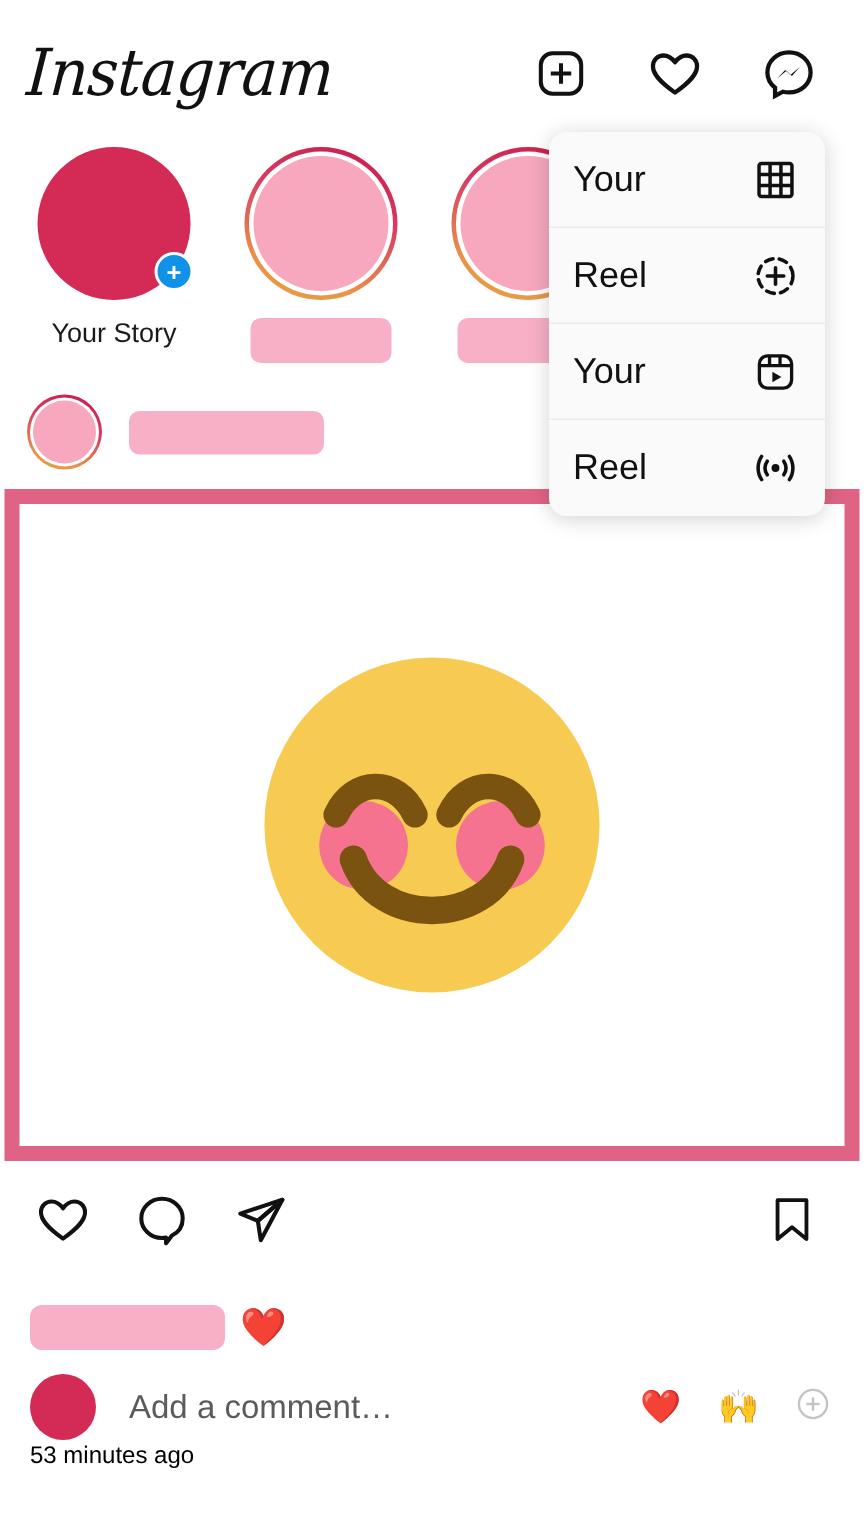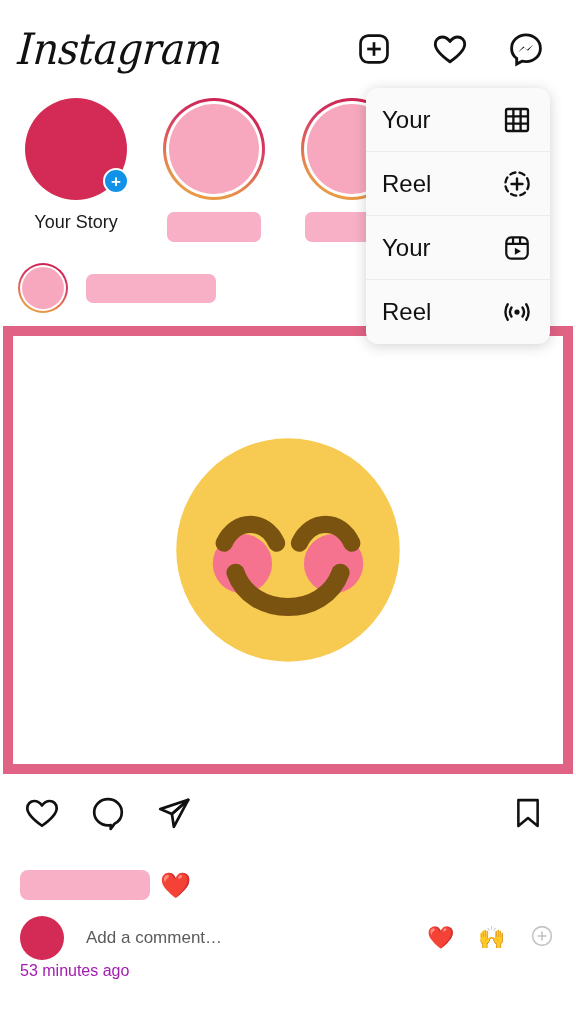--- a/index.html
+++ b/index.html
@@ -99,29 +99,29 @@
   .caption-bar { width:130px; height:30px; border-radius:8px; background:#f7b0c6; }
   .caption-emoji { font-size:25px; line-height:1; }
 
   
   .comment-row {
     position:absolute; top:914px; left:0; width:576px; height:48px;
     display:flex; align-items:center; padding:0 22px 0 20px;
   }
   .comment-avatar { width:44px; height:44px; border-radius:50%; background:#d32b55; }
   .comment-placeholder {
-    margin-left:22px; font-size:17px; color:#5b5b5b;
+    margin-left:22px; font-size:22px; color:#5b5b5b;
   }
   .comment-actions { margin-left:auto; display:flex; align-items:center; gap:24px; }
   .comment-actions .emo { font-size:22px; line-height:1; }
 
   
   .timestamp {
     position:absolute; top:962px; left:20px;
-    font-size:16px; color:#a21caf;
+    font-size:16px; color:#000000;
   }
 
   
   .menu {
     position:absolute; top:88px; left:366px; width:184px;
     background:#fafafa; border-radius:12px;
     box-shadow:0 2px 14px rgba(0,0,0,0.18);
     overflow:hidden; z-index:50;
   }
   .menu-item {

